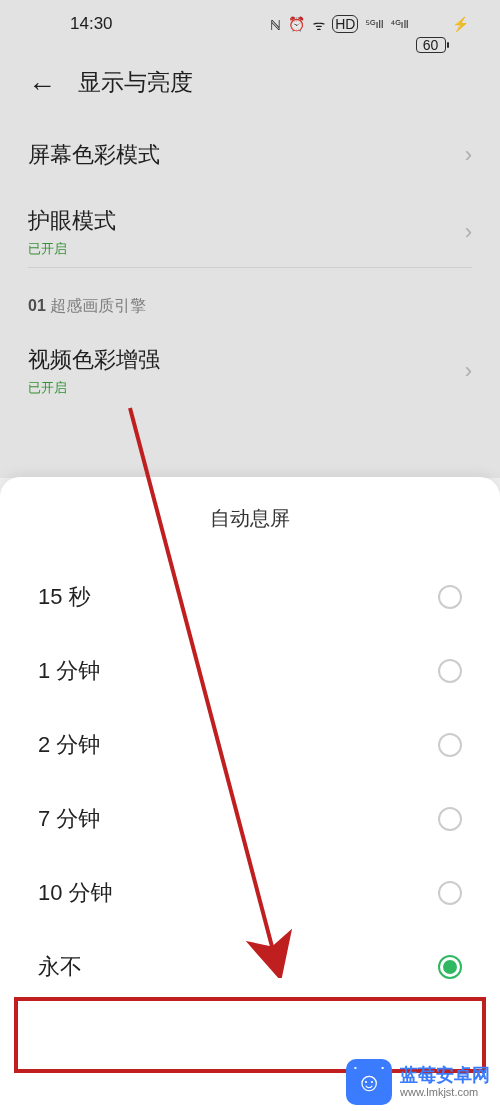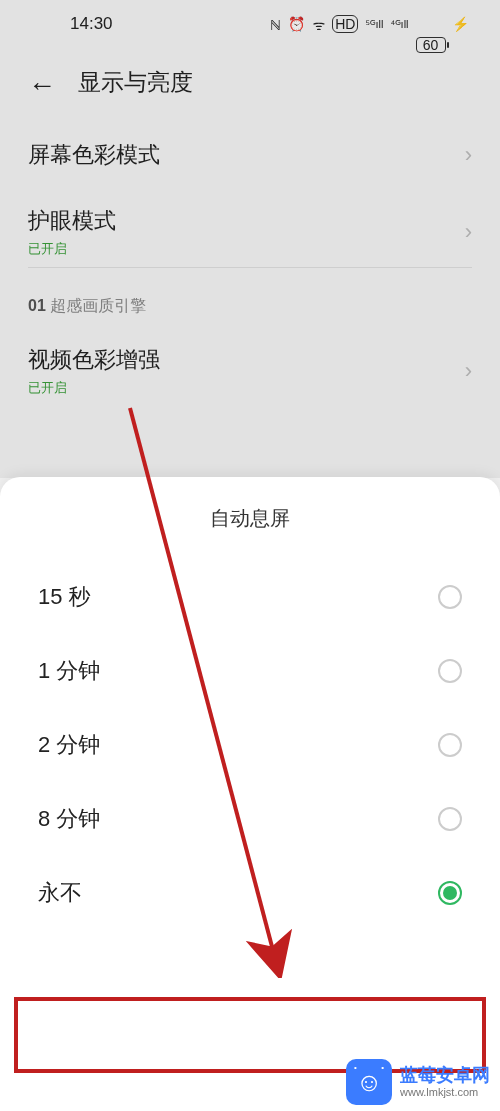--- a/index.html
+++ b/index.html
@@ -184,21 +184,25 @@
       </div>
       <div class="option-row">
         <span class="option-label">1 分钟</span>
         <span class="radio"></span>
       </div>
       <div class="option-row">
         <span class="option-label">2 分钟</span>
         <span class="radio"></span>
       </div>
       <div class="option-row">
-        <span class="option-label">8 分钟</span>
+        <span class="option-label">7 分钟</span>
+        <span class="radio"></span>
+      </div>
+      <div class="option-row">
+        <span class="option-label">10 分钟</span>
         <span class="radio"></span>
       </div>
       <div class="option-row">
         <span class="option-label">永不</span>
         <span class="radio selected"></span>
       </div>
     </div>
 </div>
 
 <svg class="arrow-svg" width="180" height="580">

